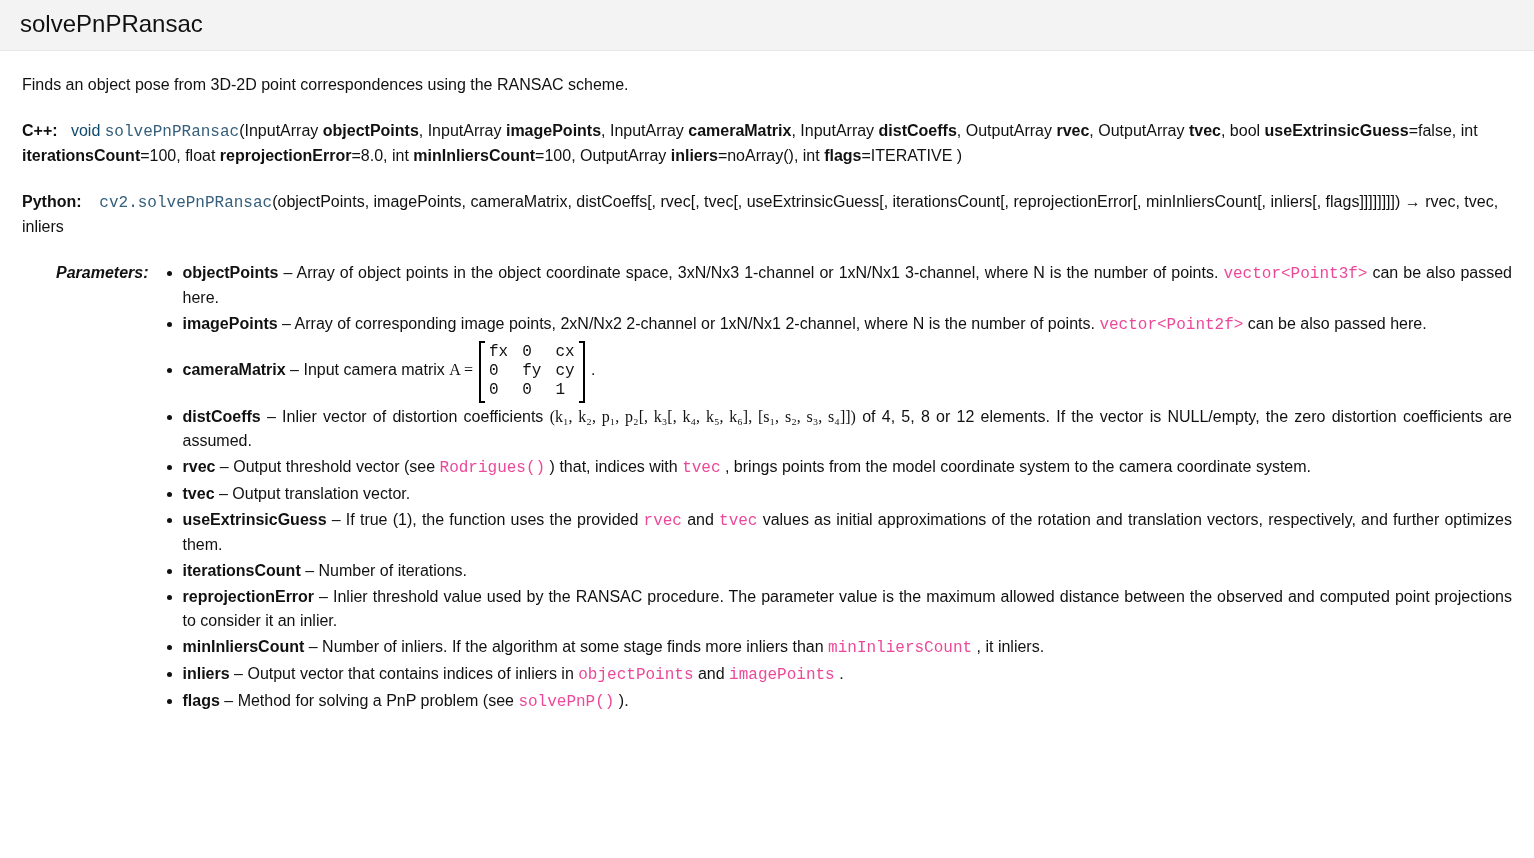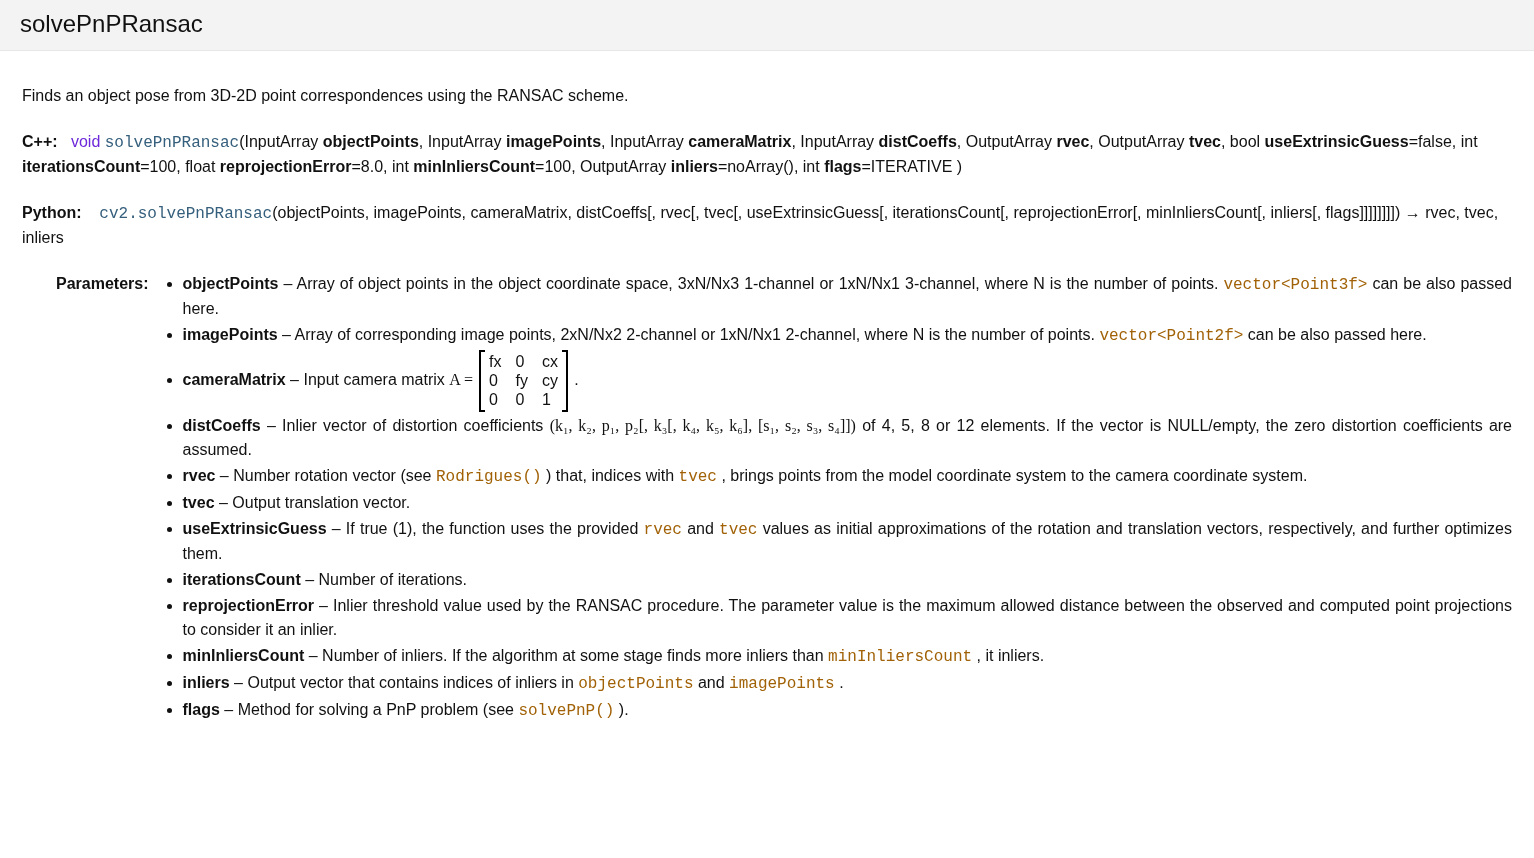--- a/index.html
+++ b/index.html
@@ -19,63 +19,64 @@
   .section-header h2 {
     margin: 0;
     font-weight: 400;
     font-size: 24px;
     color: #111;
   }
   .content {
     padding: 18px 22px;
   }
   .summary {
-    margin: 15px 0 22px 0;
+    margin: 4px 0 22px 0;
   }
   .sig {
     margin: 0 0 22px 0;
   }
   .sig .lang { font-weight: 700; }
   .tt { font-family: "Consolas","Courier New",monospace; color:#355f7c; }
-  .kw  { color:#6d28d9; }
+  .kw  { color:#0c4a6e; }
   .b   { font-weight: 700; }
   .params-block {
     display: flex;
     align-items: flex-start;
     margin-left: 34px;
   }
   .params-label {
     font-weight: 700;
     flex: 0 0 auto;
     padding-right: 14px;
     white-space: nowrap;
+    font-style: italic;
   }
   ul.params {
     list-style: disc;
     margin: 0;
     padding-left: 20px;
     flex: 1 1 auto;
   }
   ul.params > li {
     text-align: justify;
     margin-bottom: 2px;
   }
   ul.params > li .pname { font-weight: 700; }
-  .codelit { font-family:"Consolas","Courier New",monospace; color:#a16207; }
+  .codelit { font-family:"Consolas","Courier New",monospace; color:#ec4899; }
   
   .matrix-wrap { display:inline-block; vertical-align:middle; margin:0 2px; }
   .matrix {
     display:inline-grid;
     grid-template-columns: repeat(3, auto);
     column-gap: 14px;
     row-gap: 0;
     border-left: 2px solid #000;
     border-right: 2px solid #000;
     padding: 2px 8px;
-    font-family: Liberation Sans, sans-serif;
+    font-family: Liberation Mono, monospace;
     font-size: 16px;
     line-height: 1.2;
     position: relative;
   }
   .matrix::before, .matrix::after {
     content:"";
     position:absolute; top:0; bottom:0; width:6px;
     border-top:2px solid #000; border-bottom:2px solid #000;
   }
   .matrix::before { left:-2px; border-right:none; }
@@ -132,21 +133,21 @@
             <span>1</span>
           </span>
         </span><span> .</span>
       </li>
 
       <li>
         <span class="pname">distCoeffs</span><span> – Inlier vector of distortion coefficients </span><span class="mathspan">(k₁, k₂, p₁, p₂[, k₃[, k₄, k₅, k₆], [s₁, s₂, s₃, s₄]])</span><span> of 4, 5, 8 or 12 elements. If the vector is NULL/empty, the zero distortion coefficients are assumed.</span>
       </li>
 
       <li>
-        <span class="pname">rvec</span><span> – Number rotation vector (see </span><span class="codelit">Rodrigues()</span><span> ) that, indices with </span><span class="codelit">tvec</span><span> , brings points from the model coordinate system to the camera coordinate system.</span>
+        <span class="pname">rvec</span><span> – Output threshold vector (see </span><span class="codelit">Rodrigues()</span><span> ) that, indices with </span><span class="codelit">tvec</span><span> , brings points from the model coordinate system to the camera coordinate system.</span>
       </li>
 
       <li>
         <span class="pname">tvec</span><span> – Output translation vector.</span>
       </li>
 
       <li>
         <span class="pname">useExtrinsicGuess</span><span> – If true (1), the function uses the provided </span><span class="codelit">rvec</span><span> and </span><span class="codelit">tvec</span><span> values as initial approximations of the rotation and translation vectors, respectively, and further optimizes them.</span>
       </li>
 

